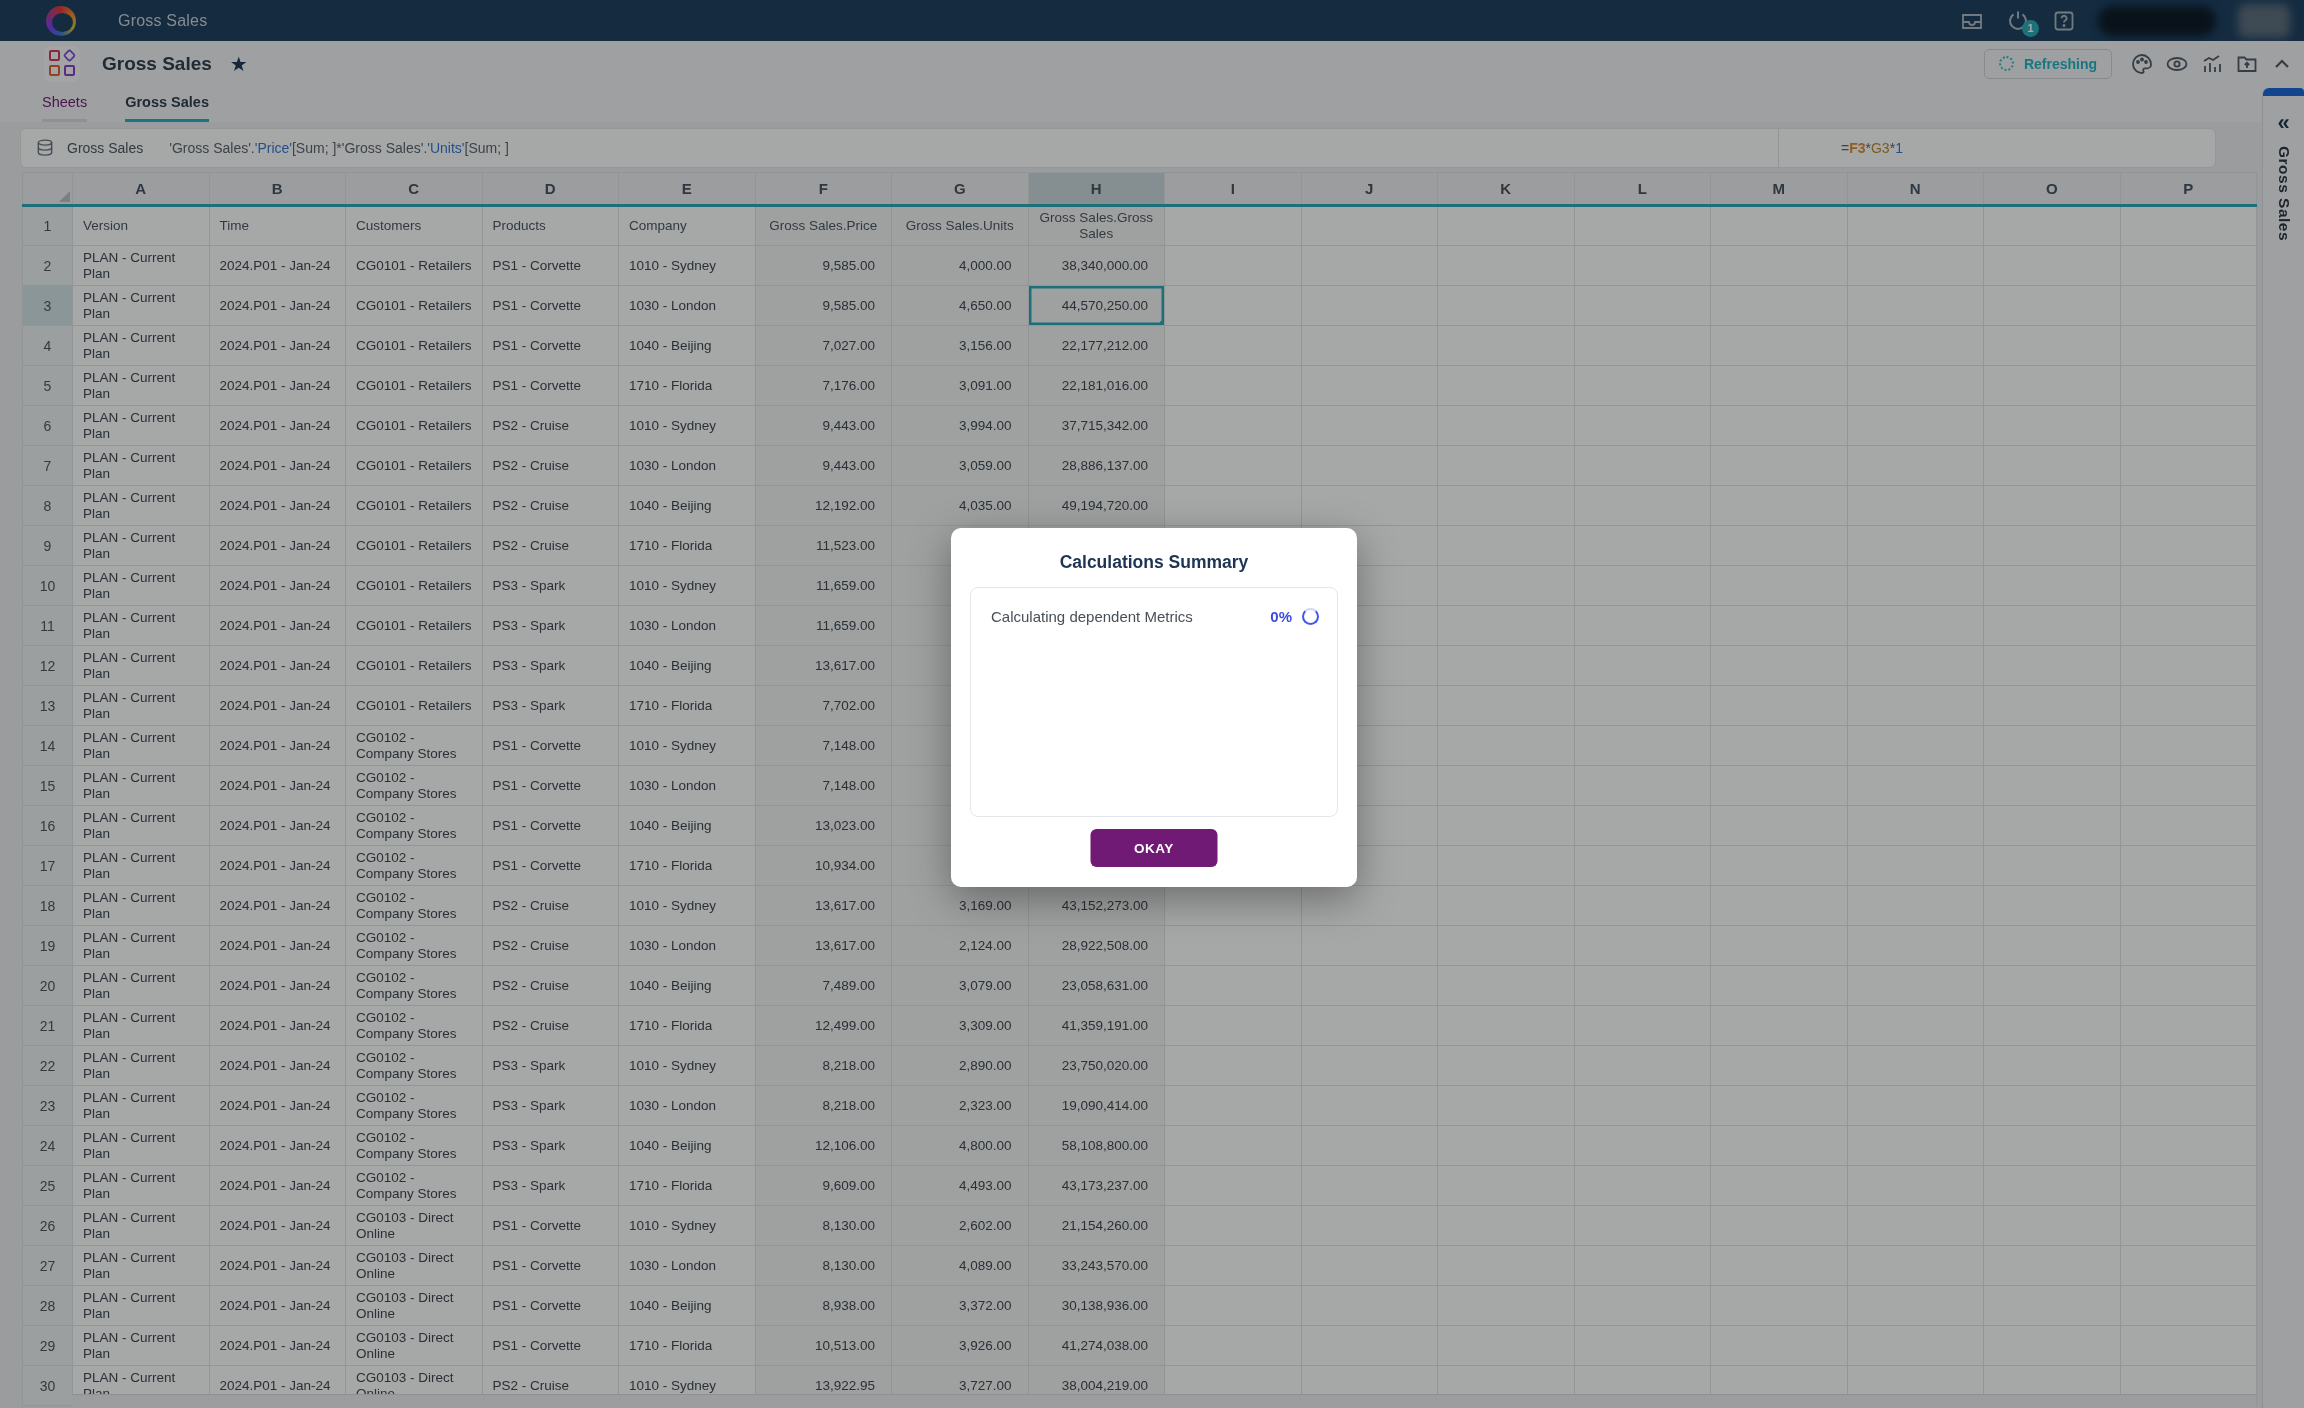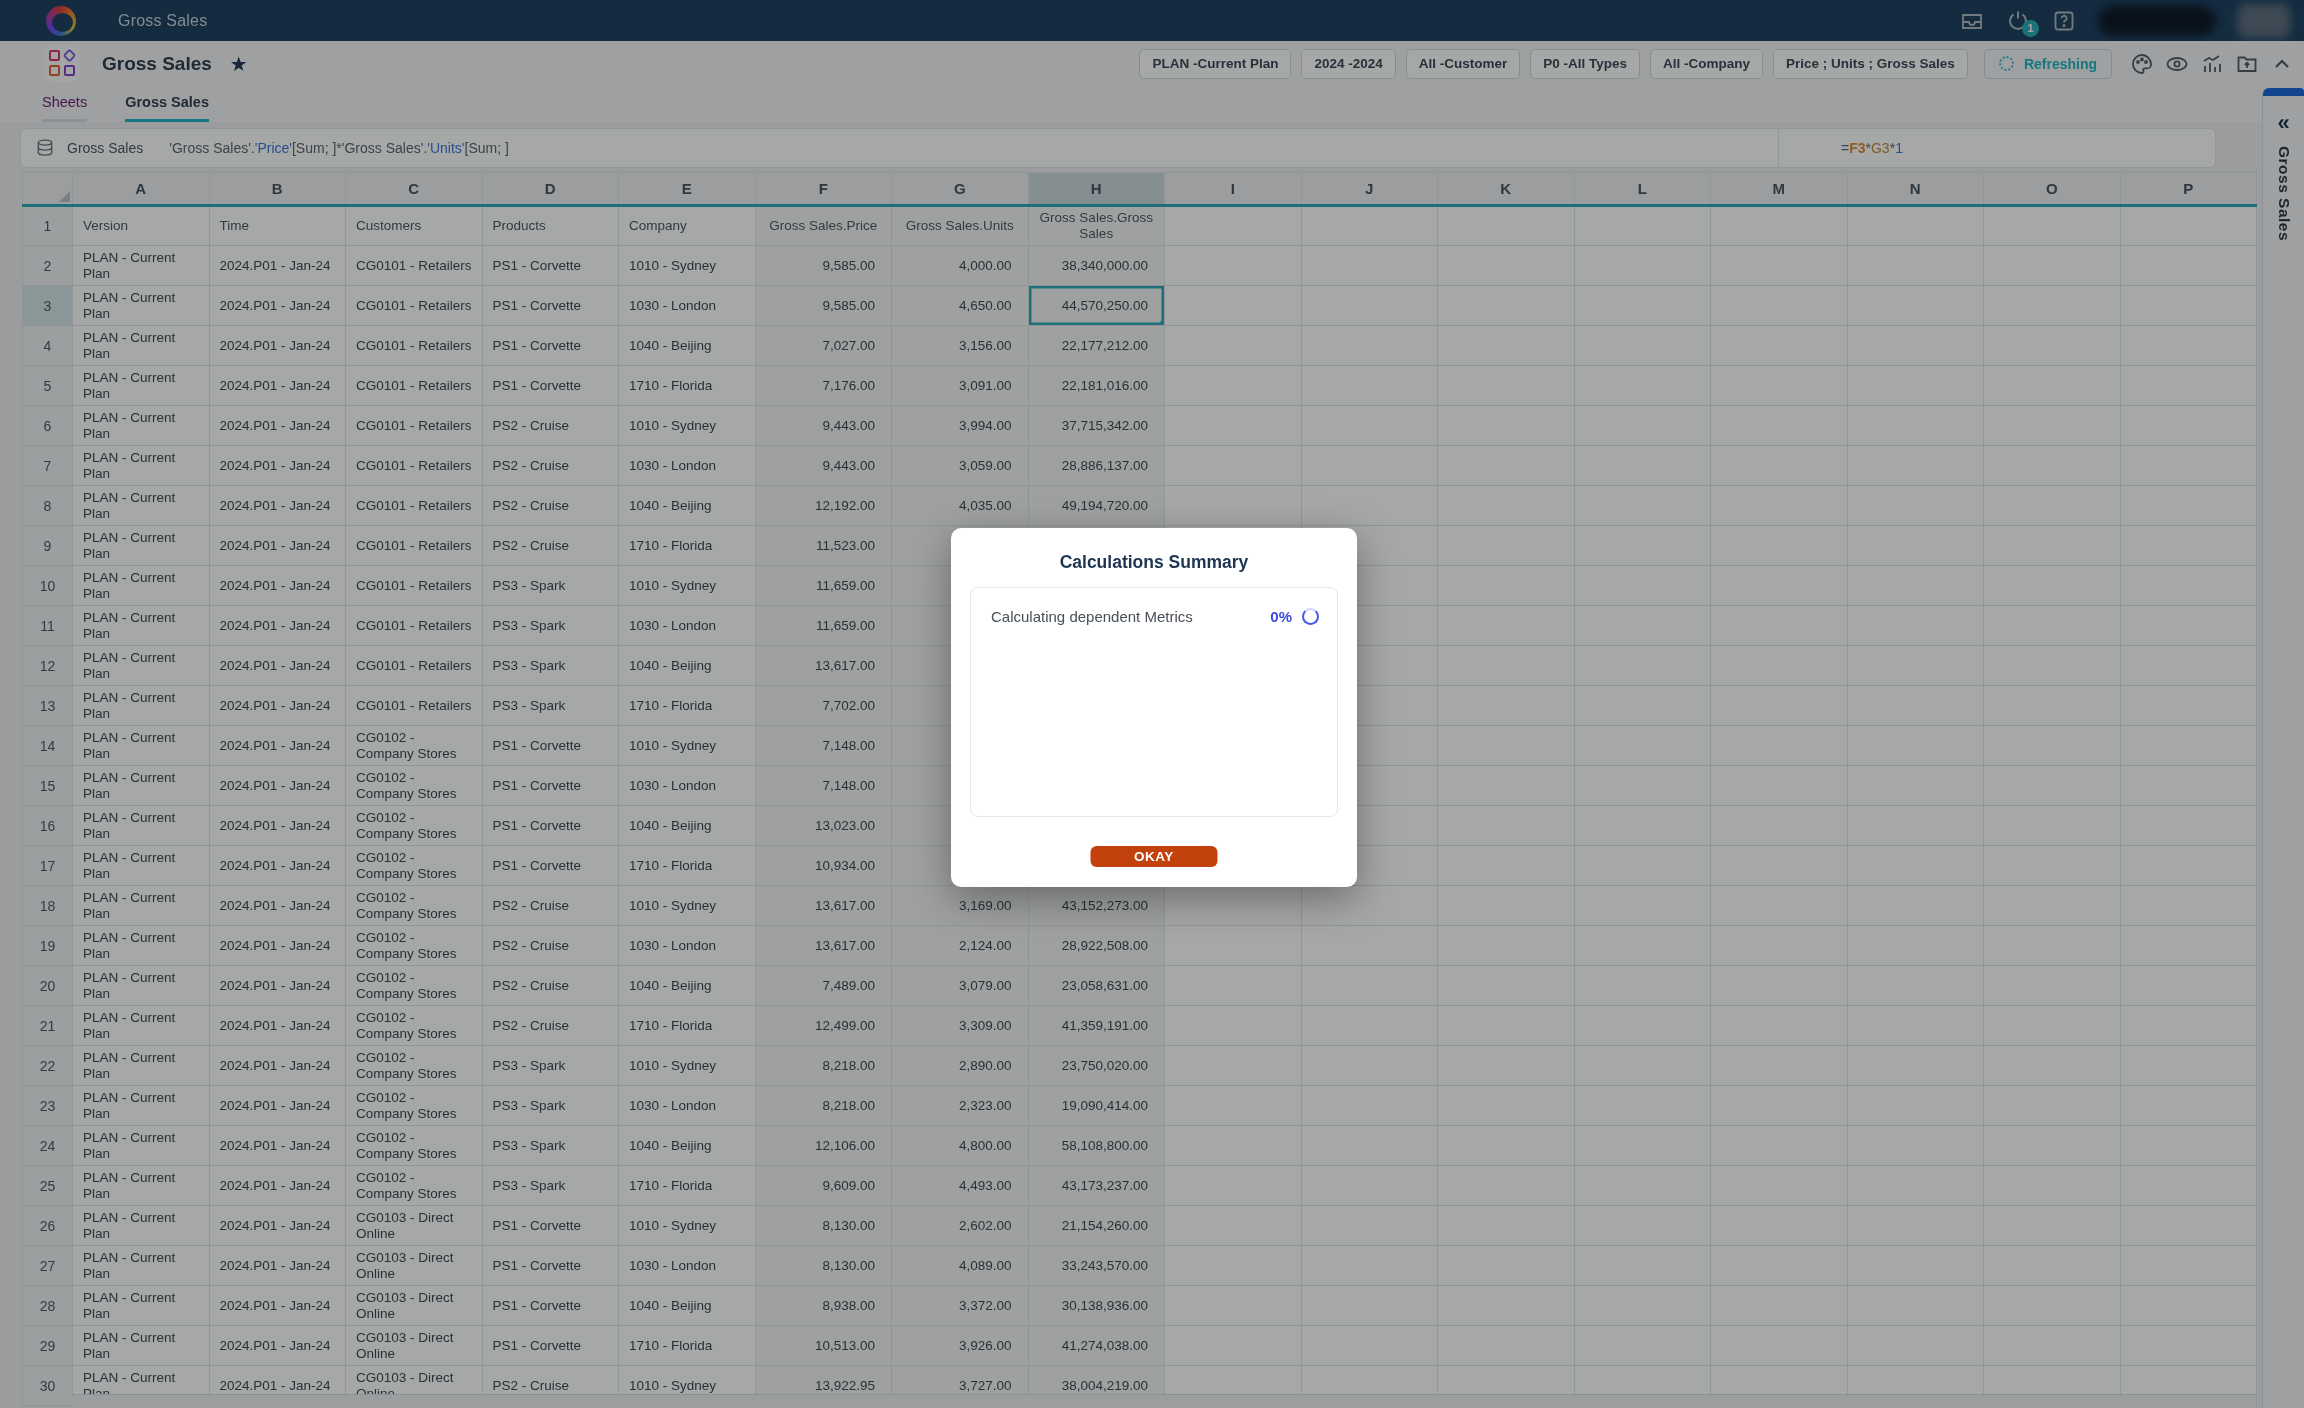--- a/index.html
+++ b/index.html
@@ -97,21 +97,21 @@
            box-shadow:0 12px 40px rgba(0,0,0,.35); }
   .modal-title { text-align:center; padding-top:24px; font-size:17.5px; font-weight:700; color:#1d3552; }
   .modal-panel { position:absolute; left:19px; right:19px; top:59px; height:230px; border:1px solid #e4e7ea; border-radius:8px; background:#fff; }
   .task-row { display:flex; align-items:center; padding:20px 18px 0 20px; }
   .task-label { font-size:15px; color:#474f58; }
   .task-right { margin-left:auto; display:flex; align-items:center; gap:10px; }
   .task-progress { font-size:15px; font-weight:600; color:#3c4ae0; }
   .task-spinner { width:17px; height:17px; border-radius:50%; border:2.5px solid #4656ea; border-top-color:rgba(70,86,234,.25);
                   animation:spin 1s linear infinite; }
   @keyframes spin { to { transform:rotate(360deg); } }
-  .okay-btn { position:absolute; left:50%; transform:translateX(-50%); bottom:20px; width:127px; height:21px; background:#c2410c;
+  .okay-btn { position:absolute; left:50%; transform:translateX(-50%); bottom:20px; width:127px; height:38px; background:#701a75;
               border:none; border-radius:6px; color:#fff; font-size:13.5px; font-weight:700; letter-spacing:.5px;
               font-family:"Liberation Sans", sans-serif; }
 </style>
 </head>
 <body>
 
 <div class="topbar">
   <div class="logo"></div>
   <div class="topbar-title">Gross Sales</div>
   <div class="topbar-right">
@@ -143,28 +143,20 @@
 <div class="header">
   <div class="app-tile">
       <i></i>
       <i class="g2"></i>
       <i class="g3"></i>
       <i class="g4"></i>
     </div>
   <div class="page-title">Gross Sales</div>
   <div class="star">★</div>
   <div class="header-right">
-    <div style="display:flex; gap:10px;">
-        <div class="chip">PLAN -Current Plan</div>
-        <div class="chip">2024 -2024</div>
-        <div class="chip">All -Customer</div>
-        <div class="chip">P0 -All Types</div>
-        <div class="chip">All -Company</div>
-        <div class="chip">Price ;  Units ;  Gross Sales</div>
-      </div>
     <div class="refresh-chip">
       <span class="spin-dotted"></span>
       <span class="refresh-label">Refreshing</span>
     </div>
     <div class="hdr-icons">
       <span class="hdr-icon">
         <svg viewBox="0 0 24 24" fill="none" stroke="currentColor" stroke-width="1.8">
             <path d="M12 3a9 9 0 1 0 0 18c1.5 0 2-1 1.4-2-.8-1.4.2-2.6 1.6-2.6H17a4 4 0 0 0 4-4c0-5-4-9.4-9-9.4z"></path>
             <circle cx="8" cy="10" r="1" fill="currentColor"></circle>
             <circle cx="12" cy="7.5" r="1" fill="currentColor"></circle>

